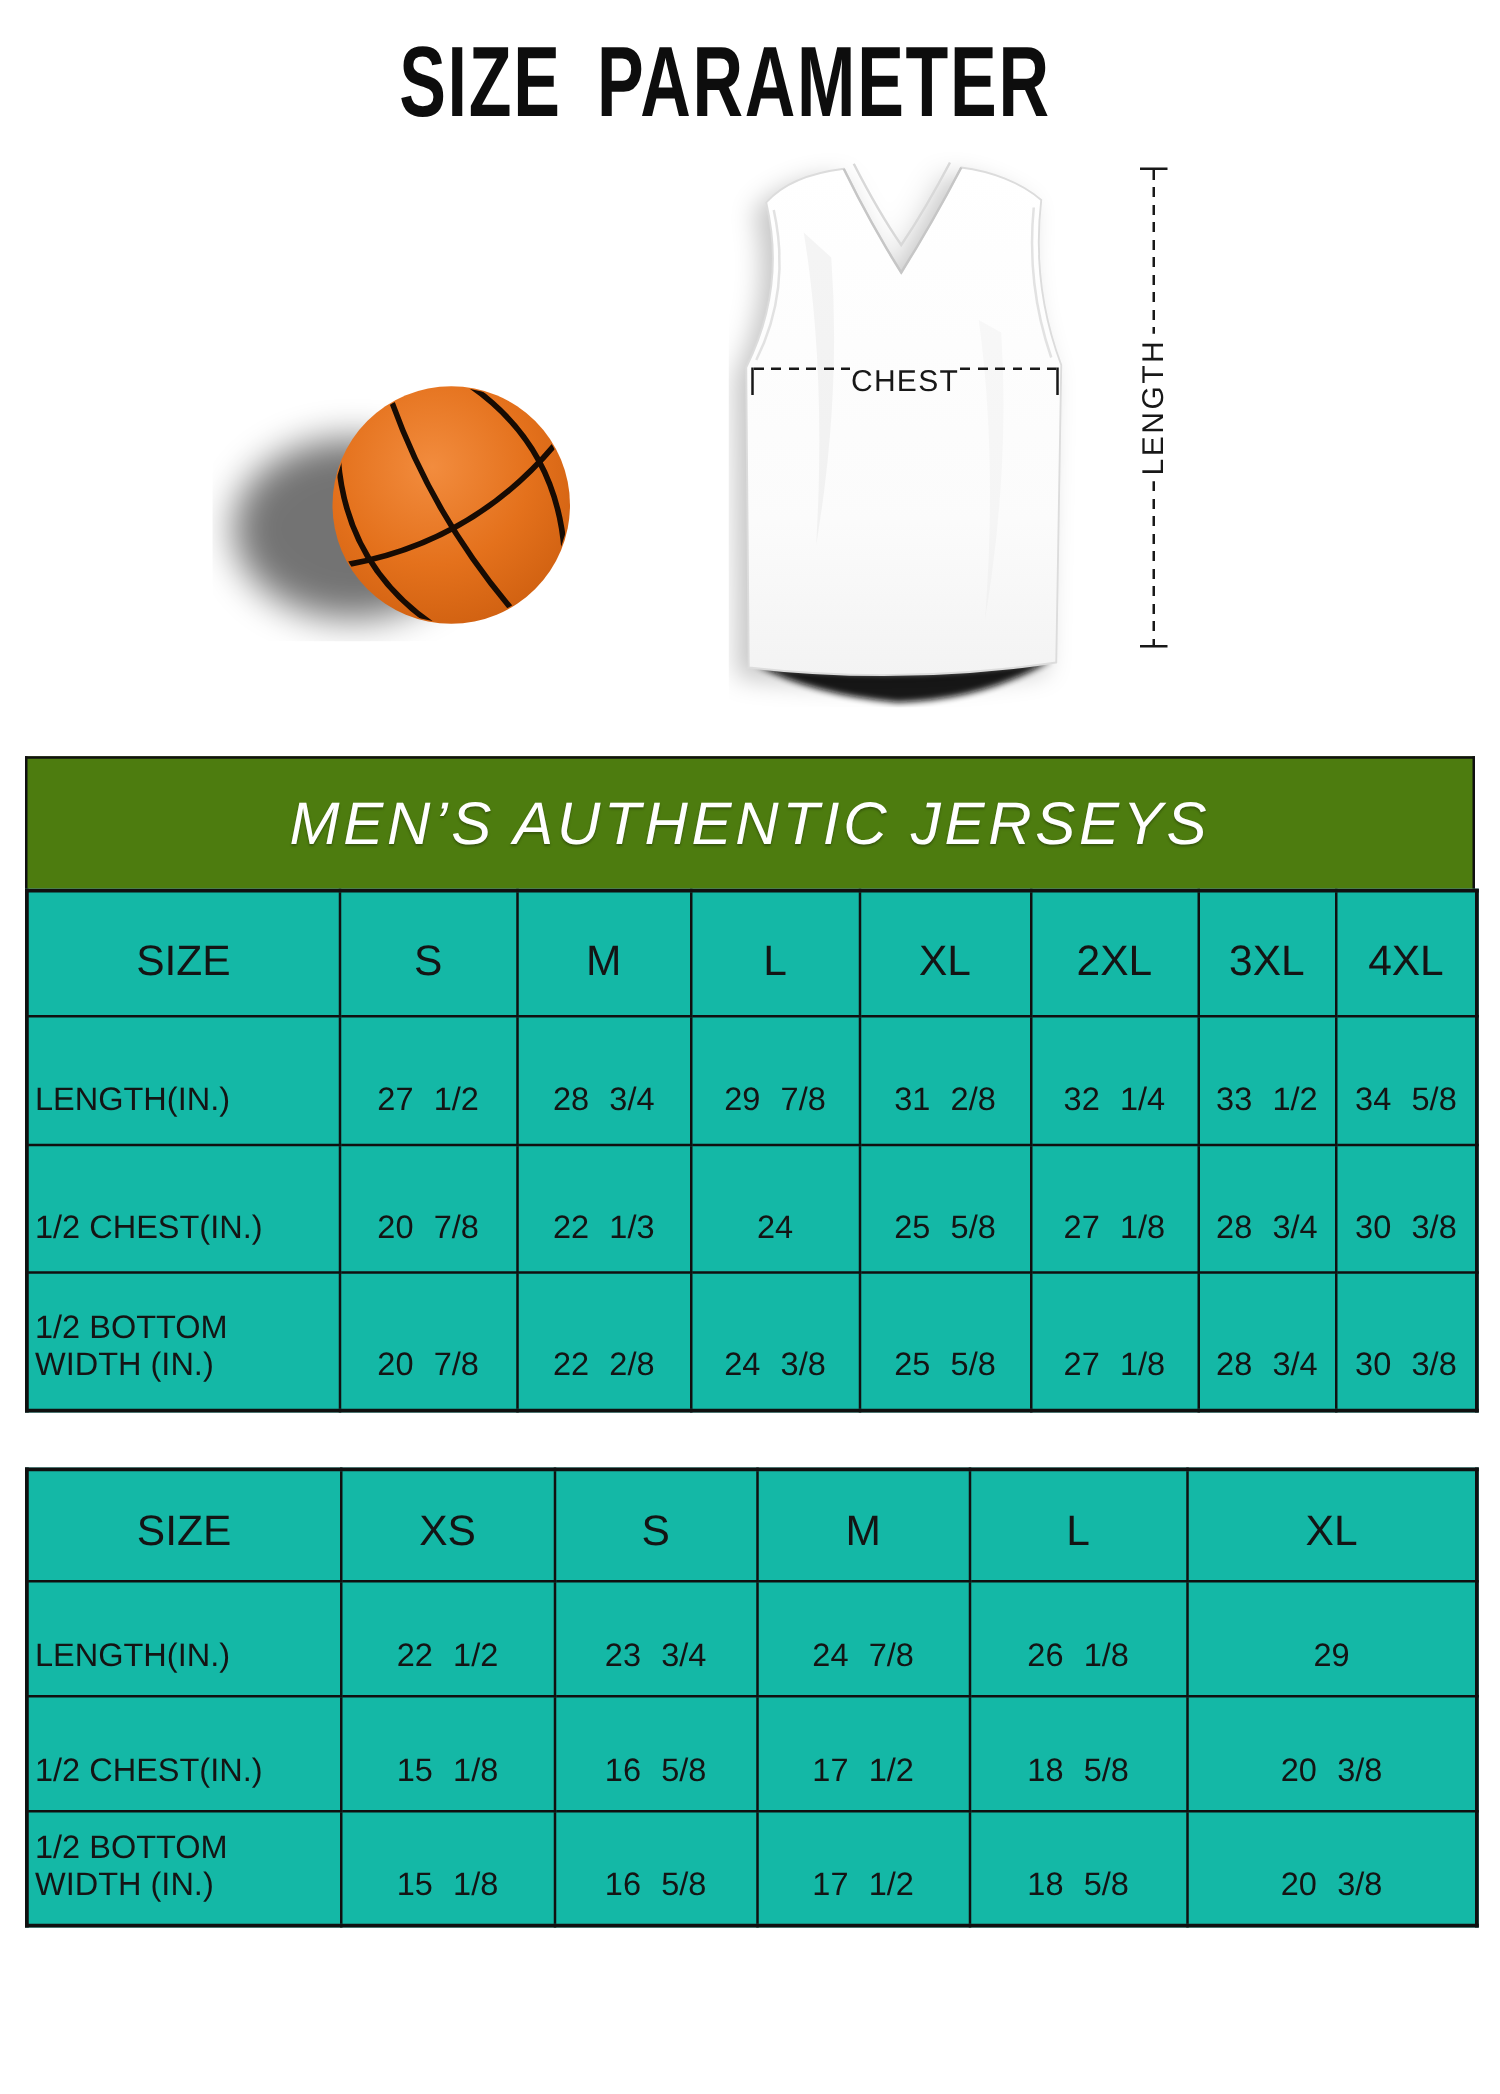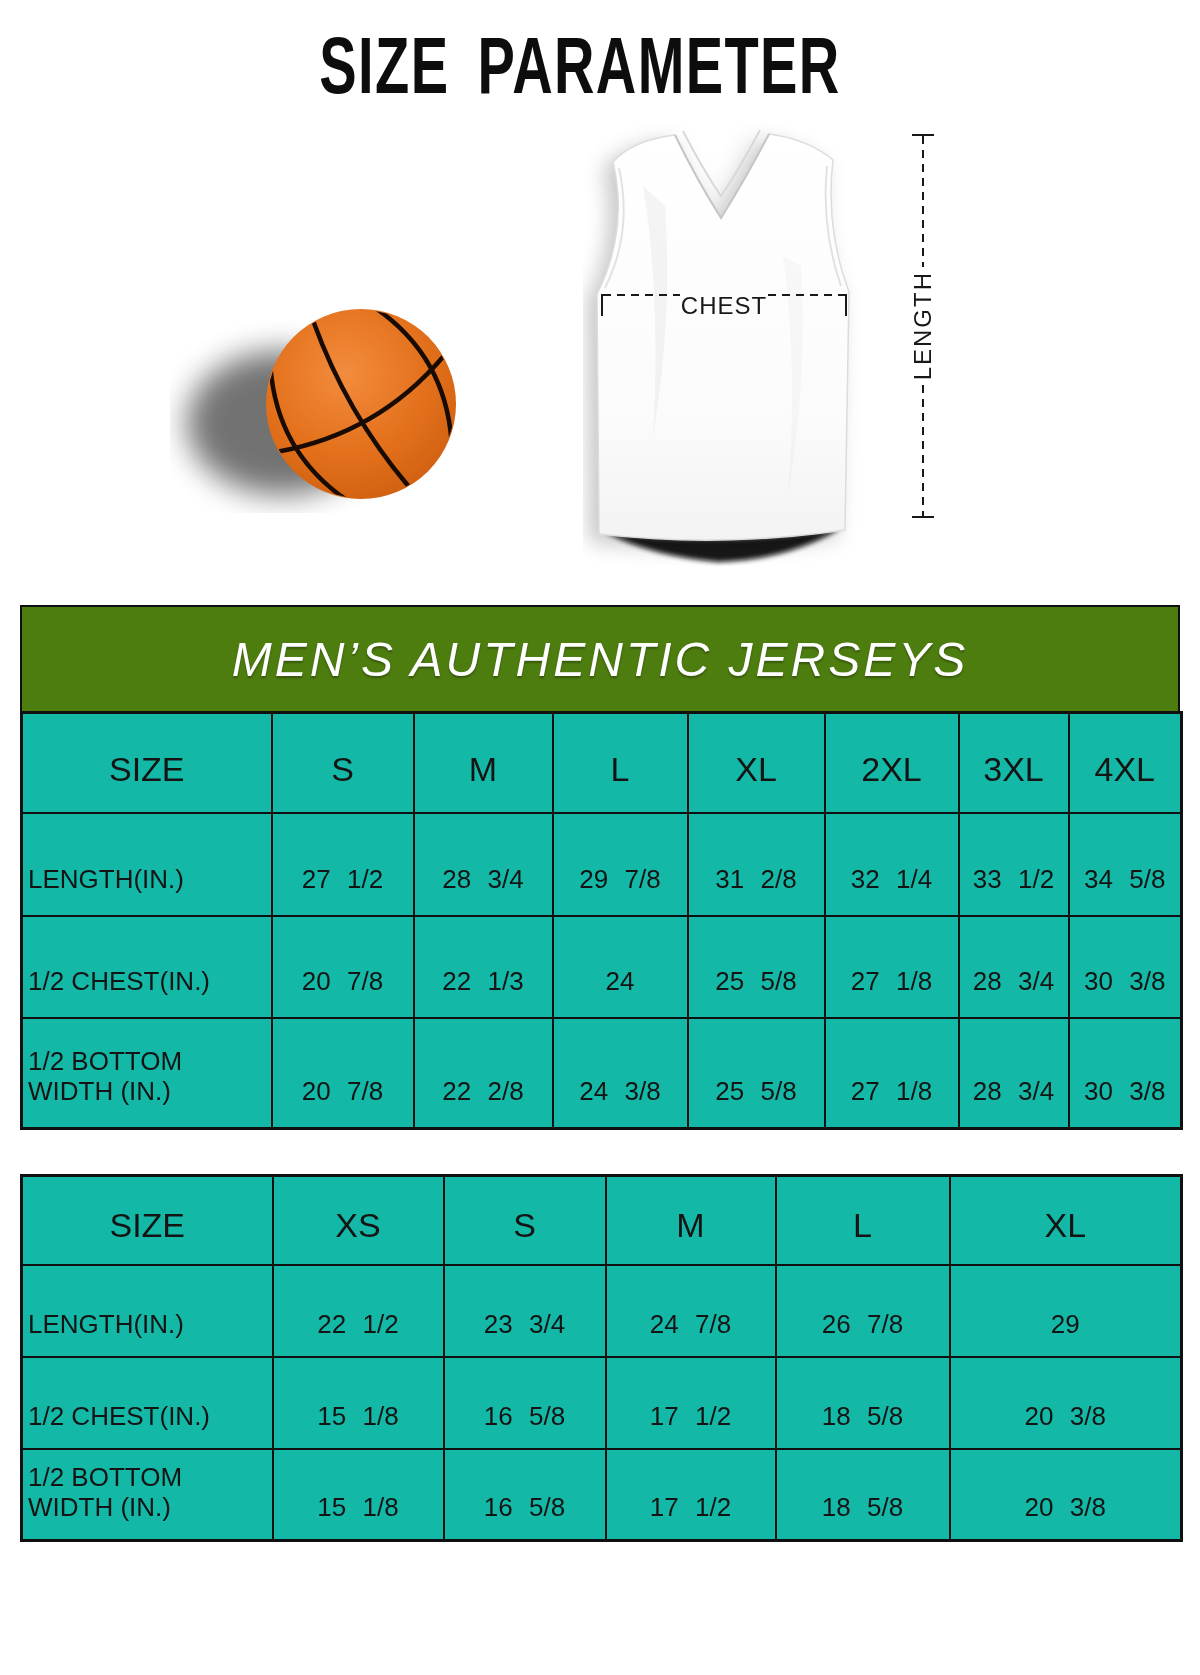--- a/index.html
+++ b/index.html
@@ -260,21 +260,21 @@
             <th>L</th>
             <th>XL</th>
           </tr>
         </thead>
       <tbody>
           <tr>
             <td class="row-label">LENGTH(IN.)</td>
             <td class="val">22 1/2</td>
             <td class="val">23 3/4</td>
             <td class="val">24 7/8</td>
-            <td class="val">26 7/8</td>
+            <td class="val">26 1/8</td>
             <td class="val">29</td>
           </tr>
           <tr>
             <td class="row-label">1/2 CHEST(IN.)</td>
             <td class="val">15 1/8</td>
             <td class="val">16 5/8</td>
             <td class="val">17 1/2</td>
             <td class="val">18 5/8</td>
             <td class="val">20 3/8</td>
           </tr>

